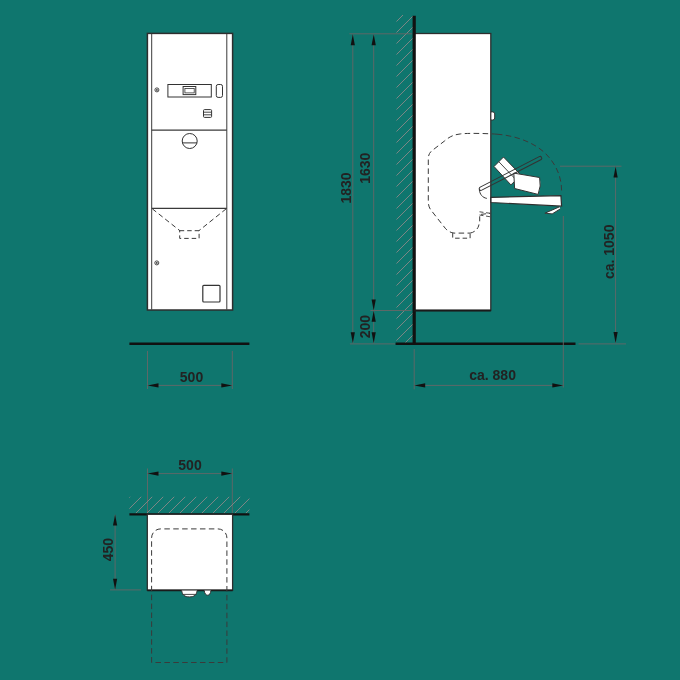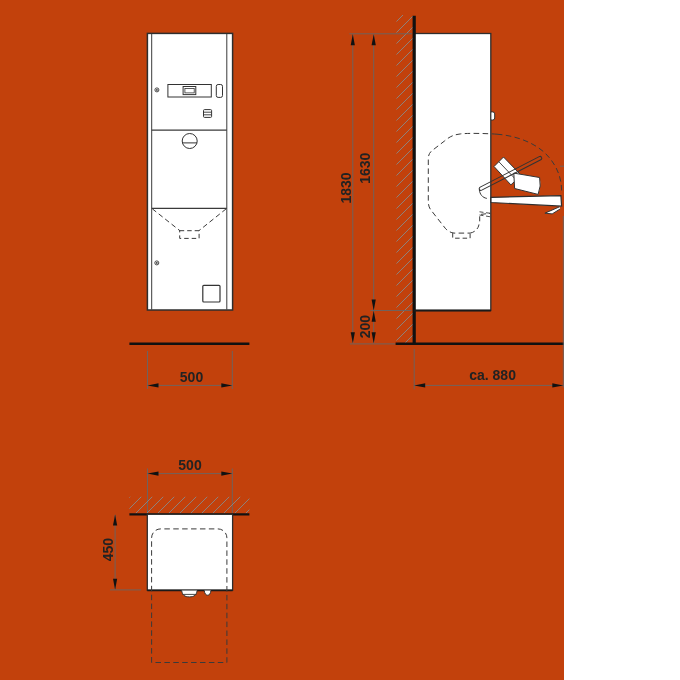--- a/index.html
+++ b/index.html
@@ -1,16 +1,16 @@
 <!DOCTYPE html>
 <html><head>
 <meta charset="utf-8">
 <style>
   html,body{margin:0;padding:0;background:#ffffff;}
-  .page{width:564px;height:680px;position:relative;background:#c2410c;overflow:hidden;}
+  .page{width:680px;height:680px;position:relative;background:#0f766e;overflow:hidden;}
   svg{position:absolute;top:0;left:0;}
   text{font-family:"Liberation Sans",sans-serif;font-size:14px;font-weight:bold;fill:#222;}
 </style>
 </head>
 <body>
 <div class="page">
 <svg width="680" height="680" viewBox="0 0 680 680">
 <defs>
 <pattern id="hatch" width="11" height="11" patternUnits="userSpaceOnUse" patternTransform="rotate(0)">
   <path d="M -2,13 L 13,-2" stroke="#888" stroke-width="0.9" fill="none"></path>

